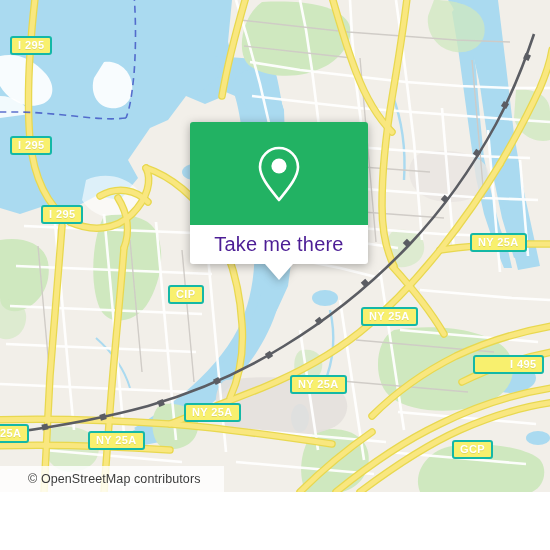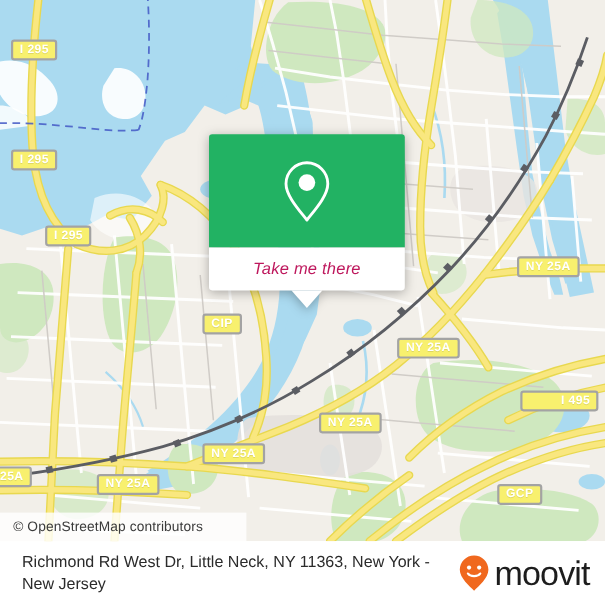--- a/index.html
+++ b/index.html
@@ -33,21 +33,21 @@
   #attribution {
     position: absolute;
     left: 0;
     top: 466px;
     width: 224px;
     height: 26px;
     background: rgba(255,255,255,0.82);
     display: flex;
     align-items: center;
     box-sizing: border-box;
-    padding-left: 12px;
+    padding-left: 28px;
     z-index: 40;
   }
   #attribution span {
     font-size: 12.5px;
     color: #3b3b3b;
     letter-spacing: 0.1px;
     white-space: nowrap;
   }
 
   
@@ -69,24 +69,23 @@
   }
   #popup-white {
     height: 39px;
     background: #ffffff;
     border-radius: 0 0 3px 3px;
     display: flex;
     align-items: center;
     justify-content: center;
   }
   #popup-white span {
-    font-size: 15px;
-    color: #be185d;
+    font-size: 20px;
+    color: #4c1d95;
     letter-spacing: 0.2px;
-    font-style: italic;
   }
   #popup-tail {
     position: absolute;
     left: 50%;
     margin-left: -14px;
     top: 142px;
     width: 0;
     height: 0;
     border-left: 14px solid transparent;
     border-right: 14px solid transparent;
@@ -129,21 +128,21 @@
     line-height: 31px;
     font-weight: 500;
     color: #1d1d1d;
     letter-spacing: -0.8px;
   }
 
   
   .shield {
     position: absolute;
     background: #f8f06e;
-    border: 2px solid #a3a3a3;
+    border: 2px solid #14b8a6;
     border-radius: 3px;
     color: #ffffff;
     font-size: 11px;
     font-weight: bold;
     letter-spacing: 0.4px;
     padding: 1px 6px 2px 6px;
     white-space: nowrap;
     text-shadow: 0 1px 0 rgba(0,0,0,0.10);
     z-index: 30;
     box-sizing: border-box;
@@ -412,21 +411,21 @@
 
         <path d="M134,-6 C136,20 136,48 134,74 C132,94 130,108 126,118" stroke="#4358c6" stroke-width="1.6" fill="none" stroke-dasharray="7 5" opacity="0.85"></path>
         <path d="M126,118 C110,120 92,118 74,116 C54,114 34,112 14,112 L-6,112" stroke="#4358c6" stroke-width="1.6" fill="none" stroke-dasharray="7 5" opacity="0.85"></path>
       </g>
     </svg>
 
     <div id="shields">
         <div class="shield" style="left: 10px; top: 36px;">I 295</div>
         <div class="shield" style="left: 10px; top: 136px;">I 295</div>
         <div class="shield" style="left: 41px; top: 205px;">I 295</div>
-        <div class="shield" style="left: 184px; top: 285px;">CIP</div>
+        <div class="shield" style="left: 168px; top: 285px;">CIP</div>
         <div class="shield" style="left: 470px; top: 233px;">NY 25A</div>
         <div class="shield" style="left: 361px; top: 307px;">NY 25A</div>
         <div class="shield" style="left: 473px; top: 355px; padding-left: 35px;">I 495</div>
         <div class="shield" style="left: 290px; top: 375px;">NY 25A</div>
         <div class="shield" style="left: 452px; top: 440px;">GCP</div>
         <div class="shield" style="left: 184px; top: 403px;">NY 25A</div>
         <div class="shield" style="left: 88px; top: 431px;">NY 25A</div>
         <div class="shield" style="left: -8px; top: 424px;">25A</div>
       </div>
 
@@ -442,29 +441,14 @@
           <circle cx="23" cy="21" r="7.6" fill="#ffffff"></circle>
         </svg>
       </div>
       <div id="popup-white">
         <span>Take me there</span>
       </div>
       <div id="popup-tail"></div>
     </div>
   </div>
 
-  <div id="footer">
-    <div id="footer-inner">
-      <div id="footer-address">Richmond Rd West Dr, Little Neck, NY 11363, New York - New Jersey</div>
-      <div id="moovit-logo">
-        <svg width="30" height="34" viewBox="0 0 30 34">
-          <path d="M15,1 C7.8,1 2,6.8 2,14 C2,21.5 11,29 15,33
-                   C19,29 28,21.5 28,14 C28,6.8 22.2,1 15,1 Z" fill="#f0681e"></path>
-          <circle cx="10.4" cy="12" r="1.9" fill="#ffffff"></circle>
-          <circle cx="19.6" cy="12" r="1.9" fill="#ffffff"></circle>
-          <path d="M9.4,17.4 C11.4,20.6 18.6,20.6 20.6,17.4" stroke="#ffffff" stroke-width="2" fill="none" stroke-linecap="round"></path>
-        </svg>
-        <span id="moovit-wordmark">moovit</span>
-      </div>
-    </div>
-  </div>
 
 </div>
 
 </body></html>

